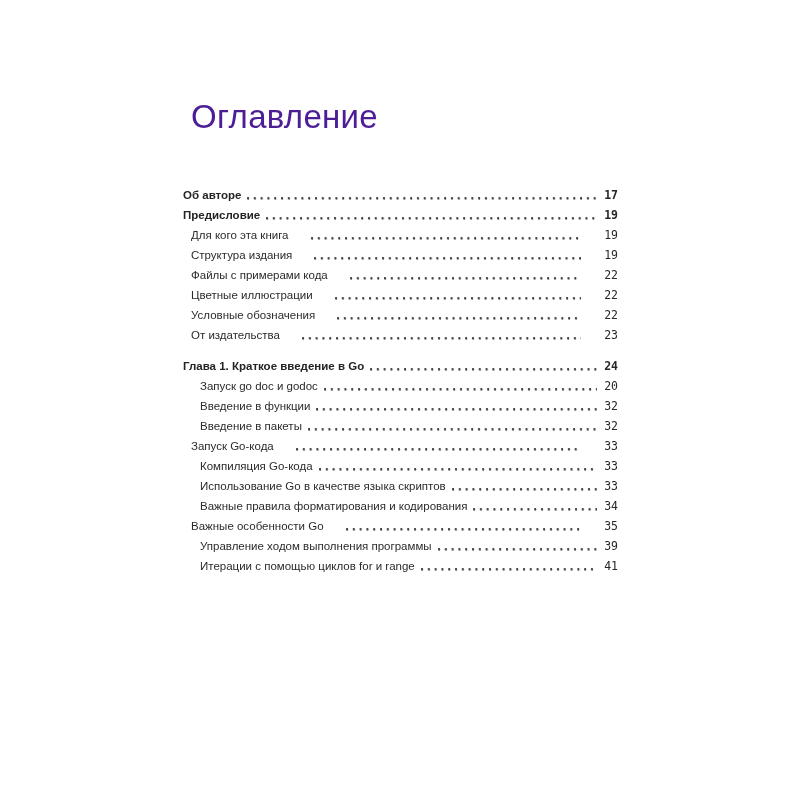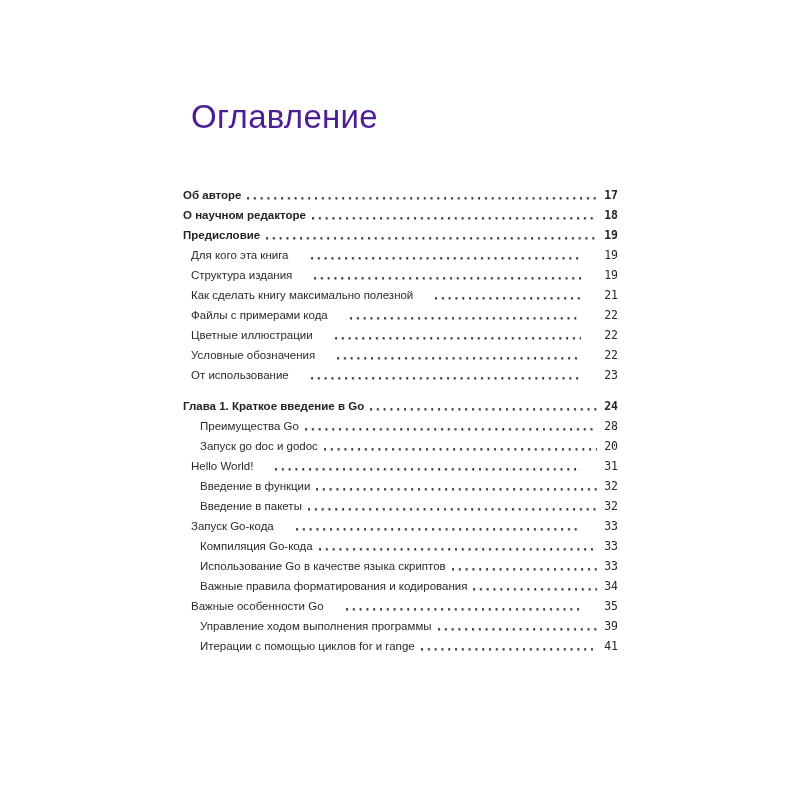--- a/index.html
+++ b/index.html
@@ -79,83 +79,63 @@
 <div class="page">
   <h1 class="title">Оглавление</h1>
 
   <div class="entries" id="entries">
       <div class="row bold">
         <span class="label">Об авторе</span>
         <span class="leader"></span>
         <span class="pageNum">17</span>
       </div>
       <div class="row bold">
-        <span class="label">О научном редакторе</span>
-        <span class="leader"></span>
-        <span class="pageNum">18</span>
-      </div>
-      <div class="row bold">
         <span class="label">Предисловие</span>
         <span class="leader"></span>
         <span class="pageNum">19</span>
       </div>
       <div class="row indent1">
         <span class="label">Для кого эта книга</span>
         <span class="leader"></span>
         <span class="pageNum">19</span>
       </div>
       <div class="row indent1">
         <span class="label">Структура издания</span>
         <span class="leader"></span>
         <span class="pageNum">19</span>
-      </div>
-      <div class="row indent1">
-        <span class="label">Как сделать книгу максимально полезной</span>
-        <span class="leader"></span>
-        <span class="pageNum">21</span>
       </div>
       <div class="row indent1">
         <span class="label">Файлы с примерами кода</span>
         <span class="leader"></span>
         <span class="pageNum">22</span>
       </div>
       <div class="row indent1">
         <span class="label">Цветные иллюстрации</span>
         <span class="leader"></span>
         <span class="pageNum">22</span>
       </div>
       <div class="row indent1">
         <span class="label">Условные обозначения</span>
         <span class="leader"></span>
         <span class="pageNum">22</span>
       </div>
       <div class="row indent1">
-        <span class="label">От использование</span>
+        <span class="label">От издательства</span>
         <span class="leader"></span>
         <span class="pageNum">23</span>
       </div>
       <div class="row bold sectionBreak">
         <span class="label">Глава 1. Краткое введение в Go</span>
         <span class="leader"></span>
         <span class="pageNum">24</span>
       </div>
       <div class="row indent2">
-        <span class="label">Преимущества Go</span>
-        <span class="leader"></span>
-        <span class="pageNum">28</span>
-      </div>
-      <div class="row indent2">
         <span class="label">Запуск go doc и godoc</span>
         <span class="leader"></span>
         <span class="pageNum">20</span>
-      </div>
-      <div class="row indent1">
-        <span class="label">Hello World!</span>
-        <span class="leader"></span>
-        <span class="pageNum">31</span>
       </div>
       <div class="row indent2">
         <span class="label">Введение в функции</span>
         <span class="leader"></span>
         <span class="pageNum">32</span>
       </div>
       <div class="row indent2">
         <span class="label">Введение в пакеты</span>
         <span class="leader"></span>
         <span class="pageNum">32</span>

